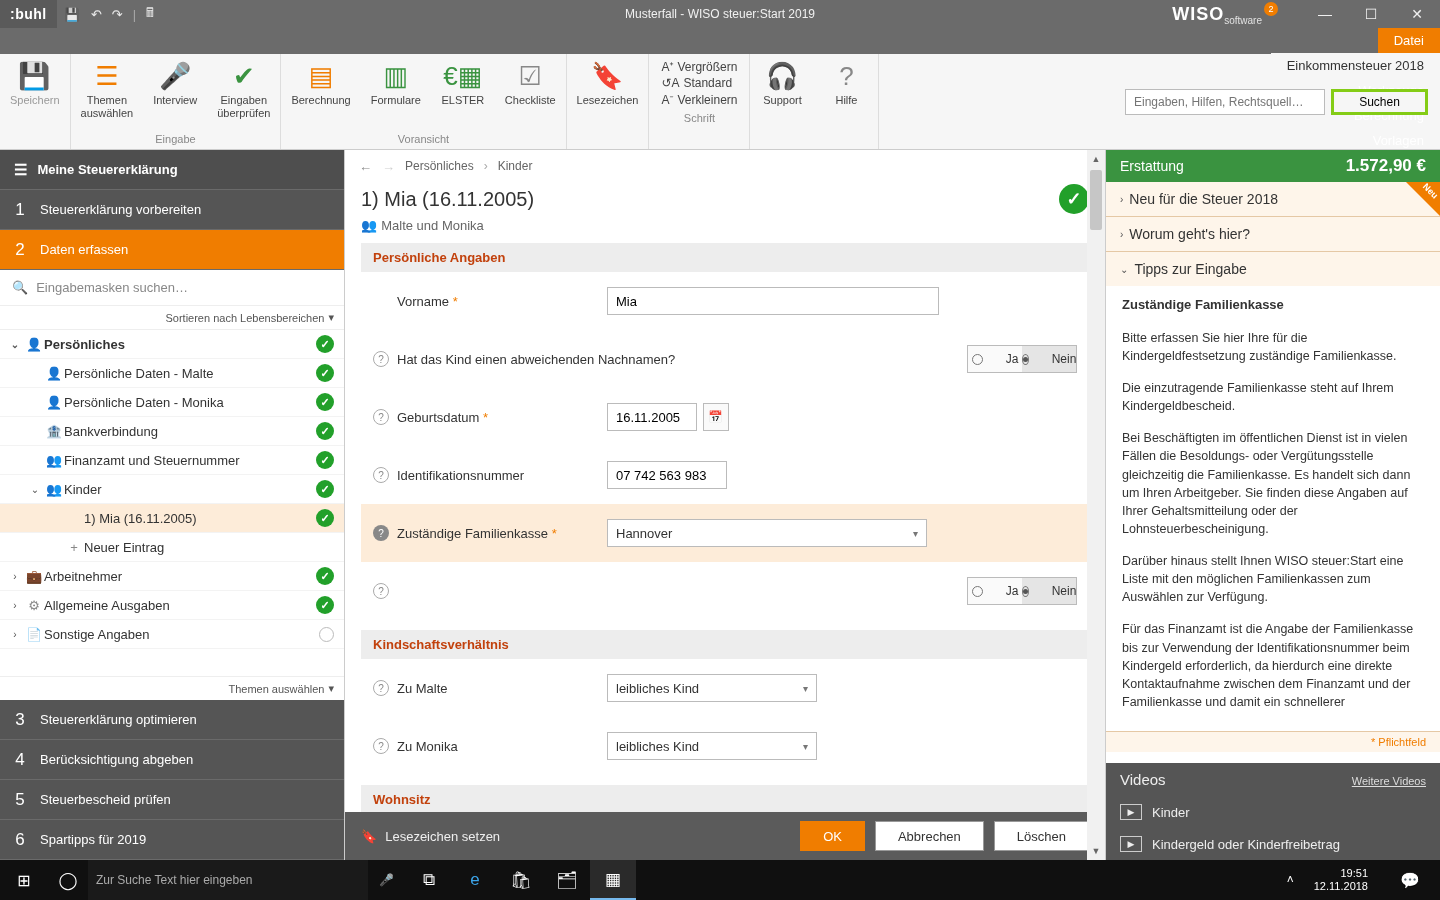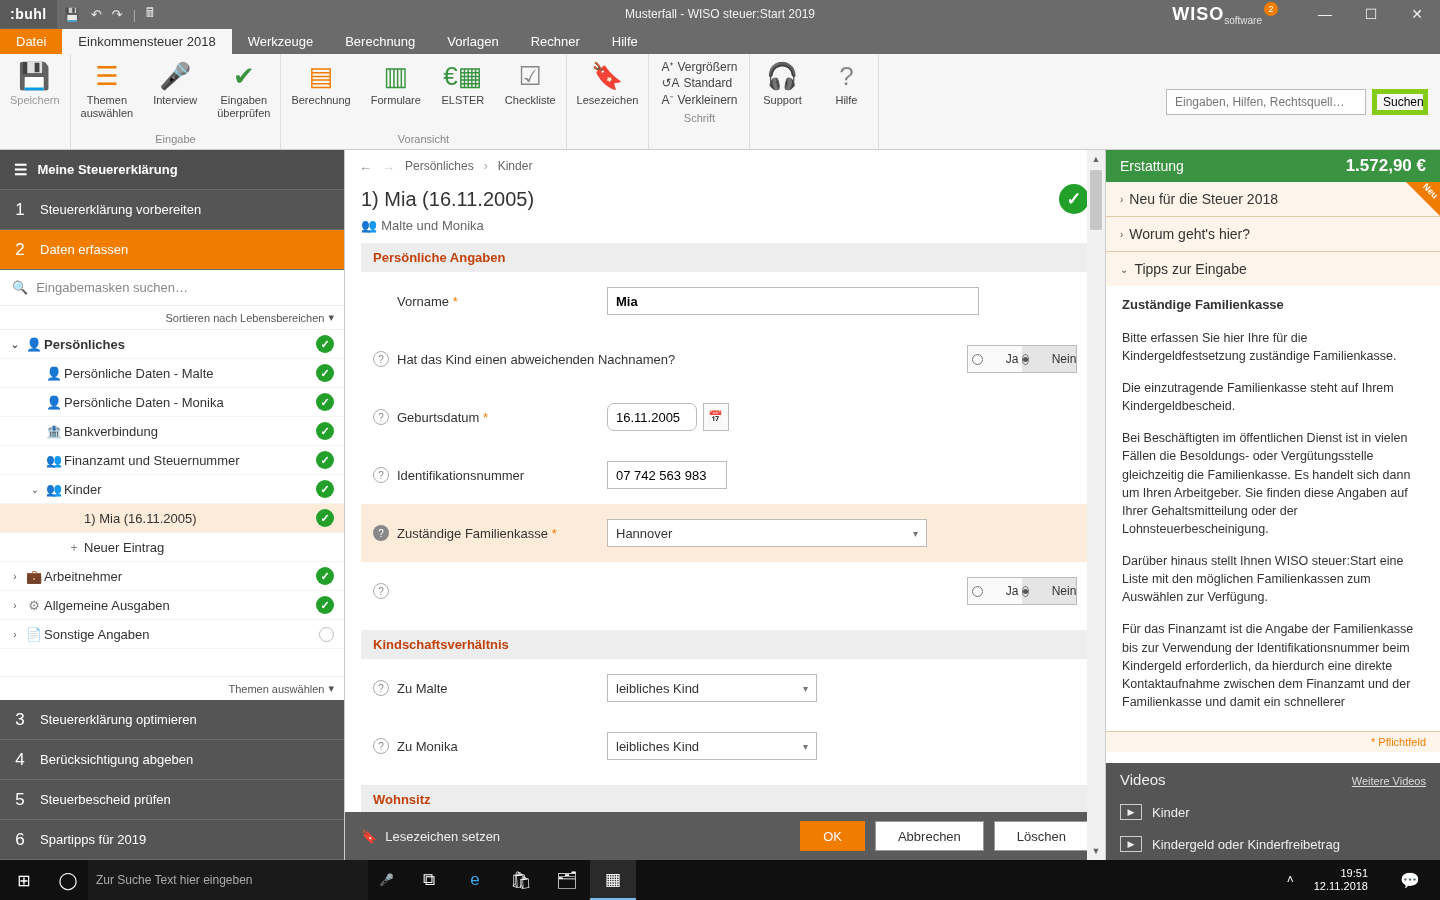--- a/index.html
+++ b/index.html
@@ -24,38 +24,38 @@
   .titlebar .qat { display:flex; align-items:center; gap:10px; padding-left:8px; }
   .titlebar .qat span { opacity:.85; cursor:default; font-size:13px; }
   .titlebar .win-title { position:absolute; left:50%; transform:translateX(-50%); opacity:.9; }
   .titlebar .right { margin-left:auto; display:flex; align-items:center; gap:0; padding-right:0; }
   .titlebar .logo-wiso { font-weight:900; font-size:18px; letter-spacing:1px; line-height:1; padding-right:2px;}
   .titlebar .logo-sub { font-size:10px; opacity:.8; margin-left:-2px; align-self:flex-end; margin-bottom:2px;}
   .titlebar .logo-badge { width:14px; height:14px; border-radius:50%; background:#f07d00; color:#fff; font-size:9px; display:flex; align-items:center; justify-content:center; margin-left:2px; align-self:flex-start; margin-top:2px;}
   .titlebar .winbtn { width:46px; height:28px; display:flex; align-items:center; justify-content:center; font-size:14px; opacity:.9; cursor:default; }
 
   
-  .menutabs { height:26px; background:var(--title-gray); display:flex; align-items:flex-end; font-size:13px; }
+  .menutabs { height:26px; background:var(--title-gray); display:flex; align-items:flex-end; font-size:13px;flex-direction:column; }
   .menutabs .tab { padding:5px 16px; color:#fff; cursor:default; }
   .menutabs .tab.file { background:var(--orange); }
   .menutabs .tab.active { background:#f6f6f6; color:#333; }
 
   
   .ribbon { height:96px; background:#f6f6f6; border-bottom:1px solid #ccc; display:flex; font-size:11px; color:#444; }
   .rib-group { border-right:1px solid #ddd; display:flex; flex-direction:column; }
   .rib-group .buttons { display:flex; flex:1; }
   .rib-group .grp-label { text-align:center; font-size:11px; color:#888; padding-bottom:2px; height:16px;}
   .rib-btn { display:flex; flex-direction:column; align-items:center; justify-content:flex-start; padding:6px 10px 0; cursor:default; min-width:64px;}
   .rib-btn .ico { width:32px; height:32px; display:flex; align-items:center; justify-content:center; font-size:26px; margin-bottom:2px;}
   .rib-btn .lbl { text-align:center; line-height:1.15; }
   .rib-compact { display:flex; flex-direction:column; justify-content:center; padding:4px 12px; gap:1px; font-size:12px;}
   .rib-compact .row { display:flex; align-items:center; gap:4px; cursor:default;}
   .rib-search { margin-left:auto; display:flex; align-items:center; padding-right:12px; gap:6px;}
   .rib-search input { width:200px; height:26px; border:1px solid #bbb; padding:0 8px; font-size:12px; color:#888;}
-  .rib-search button { height:26px; width:56px; border:5px solid #84cc16; background:#f6f6f6; font-size:12px; cursor:default;}
+  .rib-search button { height:26px; width:97px; border:3px solid #84cc16; background:#f6f6f6; font-size:12px; cursor:default;}
 
   
   .workspace { display:flex; height:calc(900px - 28px - 26px - 96px - 40px); }
 
   
   .sidebar { width:345px; display:flex; flex-direction:column; background:#fff; border-right:1px solid #ccc;}
   .side-step { height:40px; display:flex; align-items:center; background:var(--sidebar-dark); color:#fff; font-size:13px; cursor:default; border-bottom:1px solid #6a6a6a;}
   .side-step.header { background:#4e4e4e; font-weight:600; padding-left:14px; gap:10px;}
   .side-step.header .hamb { font-size:15px;}
   .side-step .num { width:40px; text-align:center; font-size:17px; font-weight:300; }
@@ -90,22 +90,22 @@
   .form-wrap { flex:1; overflow-y:auto; padding:0 16px 12px; position:relative;}
   .section-hdr { background:#ededed; padding:7px 12px; font-size:13px; color:#c2410c; font-weight:600; margin-top:10px;}
   .section-hdr:first-child { margin-top:0;}
   .field-row { display:flex; align-items:center; min-height:38px; padding:15px 12px; font-size:13px; color:#333;}
   .field-row.highlight { background:var(--orange-light);}
   .field-row .q { width:16px; height:16px; border:1px solid #aaa; border-radius:50%; color:#888; font-size:10px; display:flex; align-items:center; justify-content:center; margin-right:8px;}
   .field-row .lbl { width:210px; }
   .field-row .req { color:var(--orange); }
   .field-row .ctl { display:flex; align-items:center; gap:6px;}
   .txt-input { border:1px solid #bbb; height:28px; padding:0 8px; font-size:13px; }
-  .w-long { width:372px;font-weight:bold;}
-  .w-date { width:90px;border-radius:7px;}
+  .w-long { width:332px;}
+  .w-date { width:90px;}
   .w-id { width:120px;}
   .cal-btn { width:26px; height:28px; border:1px solid #bbb; background:#fafafa; font-size:12px; display:flex; align-items:center; justify-content:center;}
   .radio-grp { margin-left:auto; display:flex; border:1px solid #bbb;}
   .radio-btn { width:54px; height:26px; display:flex; align-items:center; justify-content:center; gap:23px; font-size:12px; background:#fafafa;}
   .radio-btn.sel { background:#e5e5e5;}
   .radio-btn .dot { width:11px; height:11px; border:1px solid #777; border-radius:50%; display:flex; align-items:center; justify-content:center;}
   .radio-btn.sel .dot::after { content:""; width:5px; height:5px; background:#555; border-radius:50%;}
   .sel-input { border:1px solid #bbb; height:28px; width:320px; display:flex; align-items:center; justify-content:space-between; padding:0 8px; font-size:13px; background:#fff;}
   .sel-input .caret { color:#777; font-size:10px;}
   .w-sel-sm { width:210px;}

